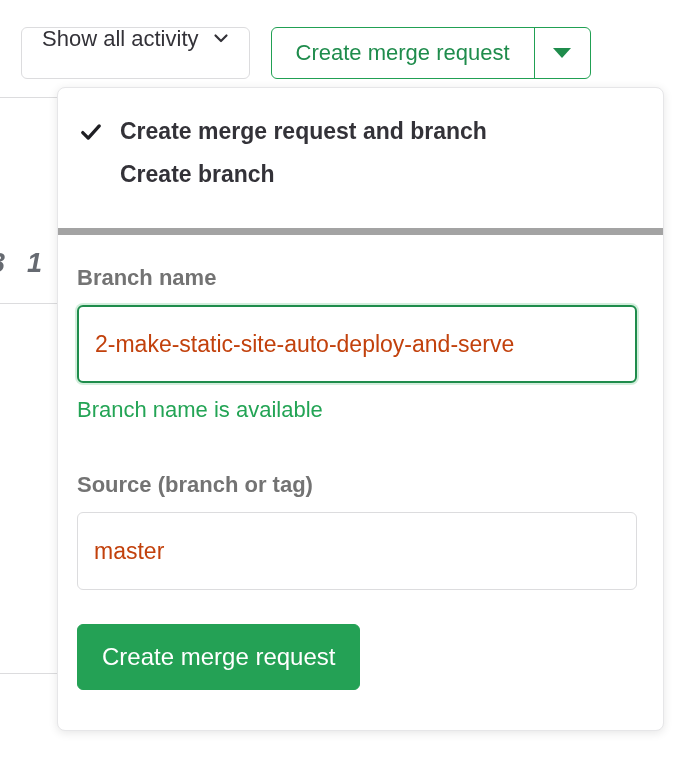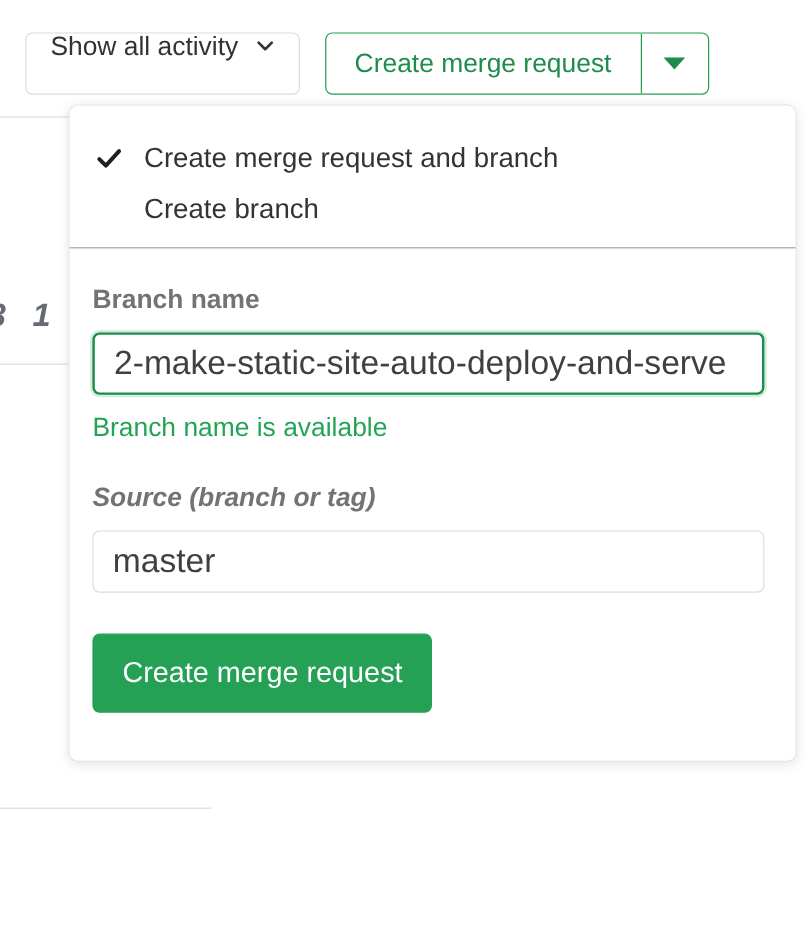--- a/index.html
+++ b/index.html
@@ -135,22 +135,23 @@
     width: 607px;
     box-sizing: border-box;
     background: #ffffff;
     border: 1px solid #e6e6e8;
     border-radius: 8px;
     box-shadow: 0 2px 10px rgba(0,0,0,0.10);
     z-index: 5;
     padding-bottom: 40px;
   }
   .dd-options {
-    padding: 22px 0 10px 0;
-    border-bottom: 1px solid #a3a3a3;
+    padding: 22px 0 32px 0;
+    border-bottom: 7px solid #a3a3a3;
+    font-weight: bold;
   }
   .dd-item {
     display: flex;
     align-items: center;
     padding: 8px 22px 8px 22px;
     font-size: 23px;
     color: #333238;
     cursor: pointer;
     white-space: nowrap;
   }
@@ -168,31 +169,31 @@
   .dd-form {
     padding: 30px 19px 0 19px;
   }
   .field-label {
     font-size: 22px;
     font-weight: 700;
     color: #737373;
     margin: 0 0 14px 0;
     line-height: 1.2;
   }
-  .field-label.second { margin-top: 32px; font-style: italic; }
+  .field-label.second { margin-top: 48px; }
 
   .text-input {
     display: block;
     box-sizing: border-box;
     width: 560px;
-    height: 52px;
+    height: 78px;
     padding: 0 16px;
     font-family: "Liberation Sans", sans-serif;
-    font-size: 28px;
-    color: #404040;
+    font-size: 23px;
+    color: #c2410c;
     background: #ffffff;
     border: 1px solid #dcdcde;
     border-radius: 6px;
     outline: none;
   }
   .text-input.focused {
     border: 2px solid #1f8c4c;
     box-shadow: 0 0 0 2px rgba(49,178,97,0.22);
   }
   .hint-ok {

